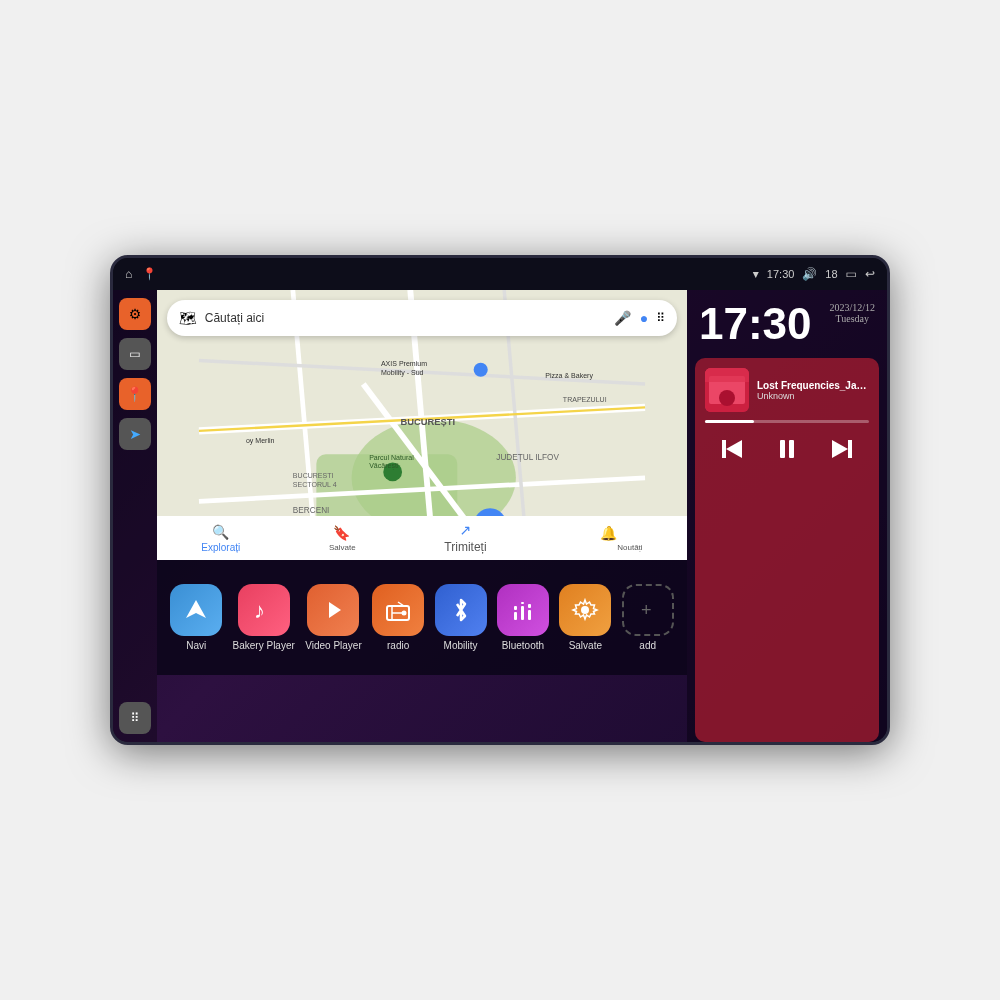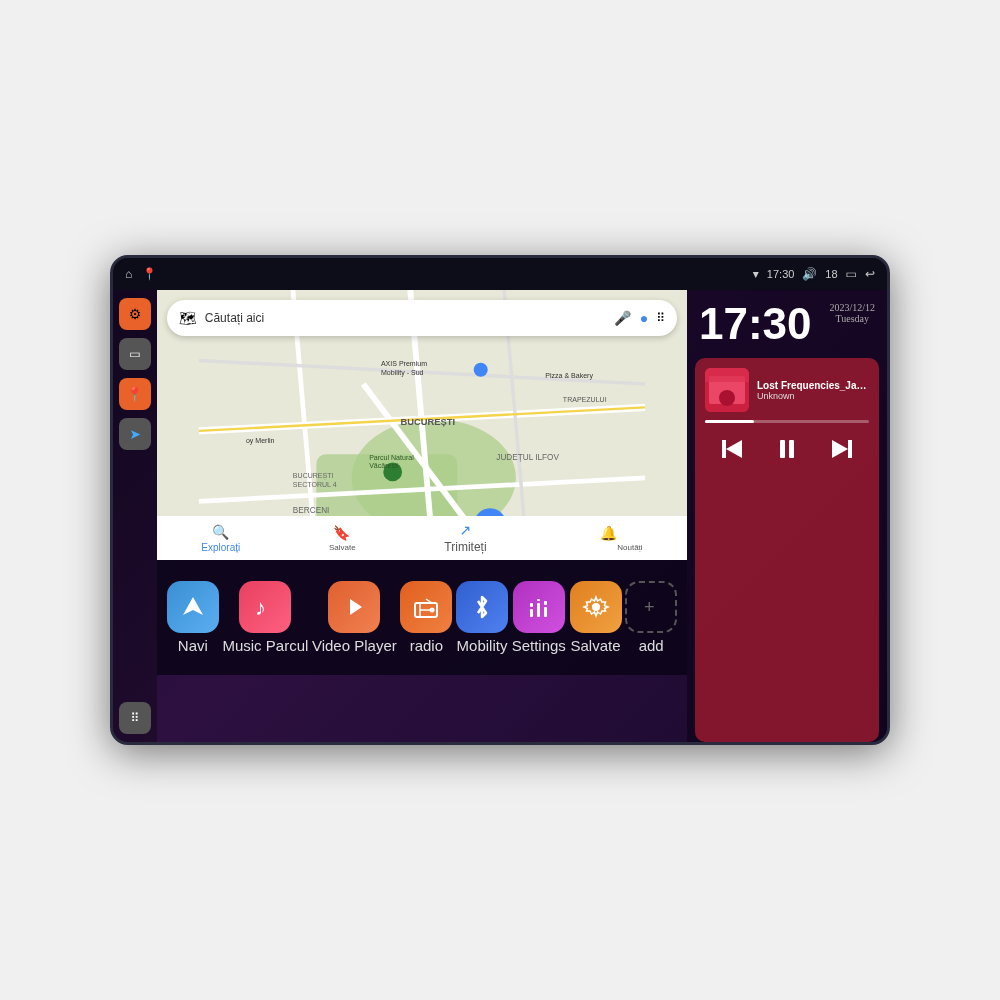--- a/index.html
+++ b/index.html
@@ -128,21 +128,21 @@
     .app-icon {
       display: flex; flex-direction: column; align-items: center;
       gap: 4px; cursor: pointer;
     }
     .app-icon-bg {
       width: 52px; height: 52px;
       border-radius: 14px;
       display: flex; align-items: center; justify-content: center;
       font-size: 22px;
     }
-    .app-label { color: #ddd; font-size: 15px; text-align: right; }
+    .app-label { color: #ddd; font-size: 10px; text-align: right; }
     .navi-bg { background: linear-gradient(135deg, #3a8fd4, #5aaef0); }
     .music-bg { background: linear-gradient(135deg, #e84060, #ff6080); }
     .video-bg { background: linear-gradient(135deg, #e06030, #f08050); }
     .radio-bg { background: linear-gradient(135deg, #e06020, #f08040); }
     .bt-bg { background: linear-gradient(135deg, #3060d0, #5080f0); }
     .eq-bg { background: linear-gradient(135deg, #b030c0, #d050e0); }
     .settings-bg { background: linear-gradient(135deg, #e08020, #f0a040); }
     .add-bg { background: transparent; border: 2px dashed #555; }
     
     .right-panel {
@@ -325,21 +325,21 @@
               </svg>
           </div>
           <span class="app-label">Navi</span>
         </div>
         <div class="app-icon">
           <div class="app-icon-bg music-bg">
             <svg width="28" height="28" viewBox="0 0 28 28">
                 <text x="4" y="22" font-size="22" fill="white">♪</text>
               </svg>
           </div>
-          <span class="app-label">Music Parcul</span>
+          <span class="app-label">Bakery Player</span>
         </div>
         <div class="app-icon">
           <div class="app-icon-bg video-bg">
             <svg width="28" height="28" viewBox="0 0 28 28">
                 <polygon points="10,6 22,14 10,22" fill="white"></polygon>
               </svg>
           </div>
           <span class="app-label">Video Player</span>
         </div>
         <div class="app-icon">
@@ -366,21 +366,21 @@
           <div class="app-icon-bg eq-bg">
             <svg width="28" height="28" viewBox="0 0 28 28">
               <rect x="5" y="16" width="3" height="8" fill="white" rx="1"></rect>
               <rect x="5" y="10" width="3" height="4" fill="white" rx="1"></rect>
               <rect x="12" y="10" width="3" height="14" fill="white" rx="1"></rect>
               <rect x="12" y="6" width="3" height="2" fill="white" rx="1"></rect>
               <rect x="19" y="14" width="3" height="10" fill="white" rx="1"></rect>
               <rect x="19" y="8" width="3" height="4" fill="white" rx="1"></rect>
             </svg>
           </div>
-          <span class="app-label">Settings</span>
+          <span class="app-label">Bluetooth</span>
         </div>
         <div class="app-icon">
           <div class="app-icon-bg settings-bg">
             <svg width="28" height="28" viewBox="0 0 28 28">
               <circle cx="14" cy="14" r="4" fill="white"></circle>
               <path d="M14 4 L15.5 8 L18.5 6 L20 9 L23.5 9 L22.5 12.5 L26 14 L22.5 15.5 L23.5 18 L20 18 L18.5 21 L15.5 19 L14 23 L12.5 19 L9.5 21 L8 18 L4.5 18 L5.5 15.5 L2 14 L5.5 12.5 L4.5 9 L8 9 L9.5 6 L12.5 8 Z" fill="none" stroke="white" stroke-width="1.5"></path>
             </svg>
           </div>
           <span class="app-label">Salvate</span>
         </div>

